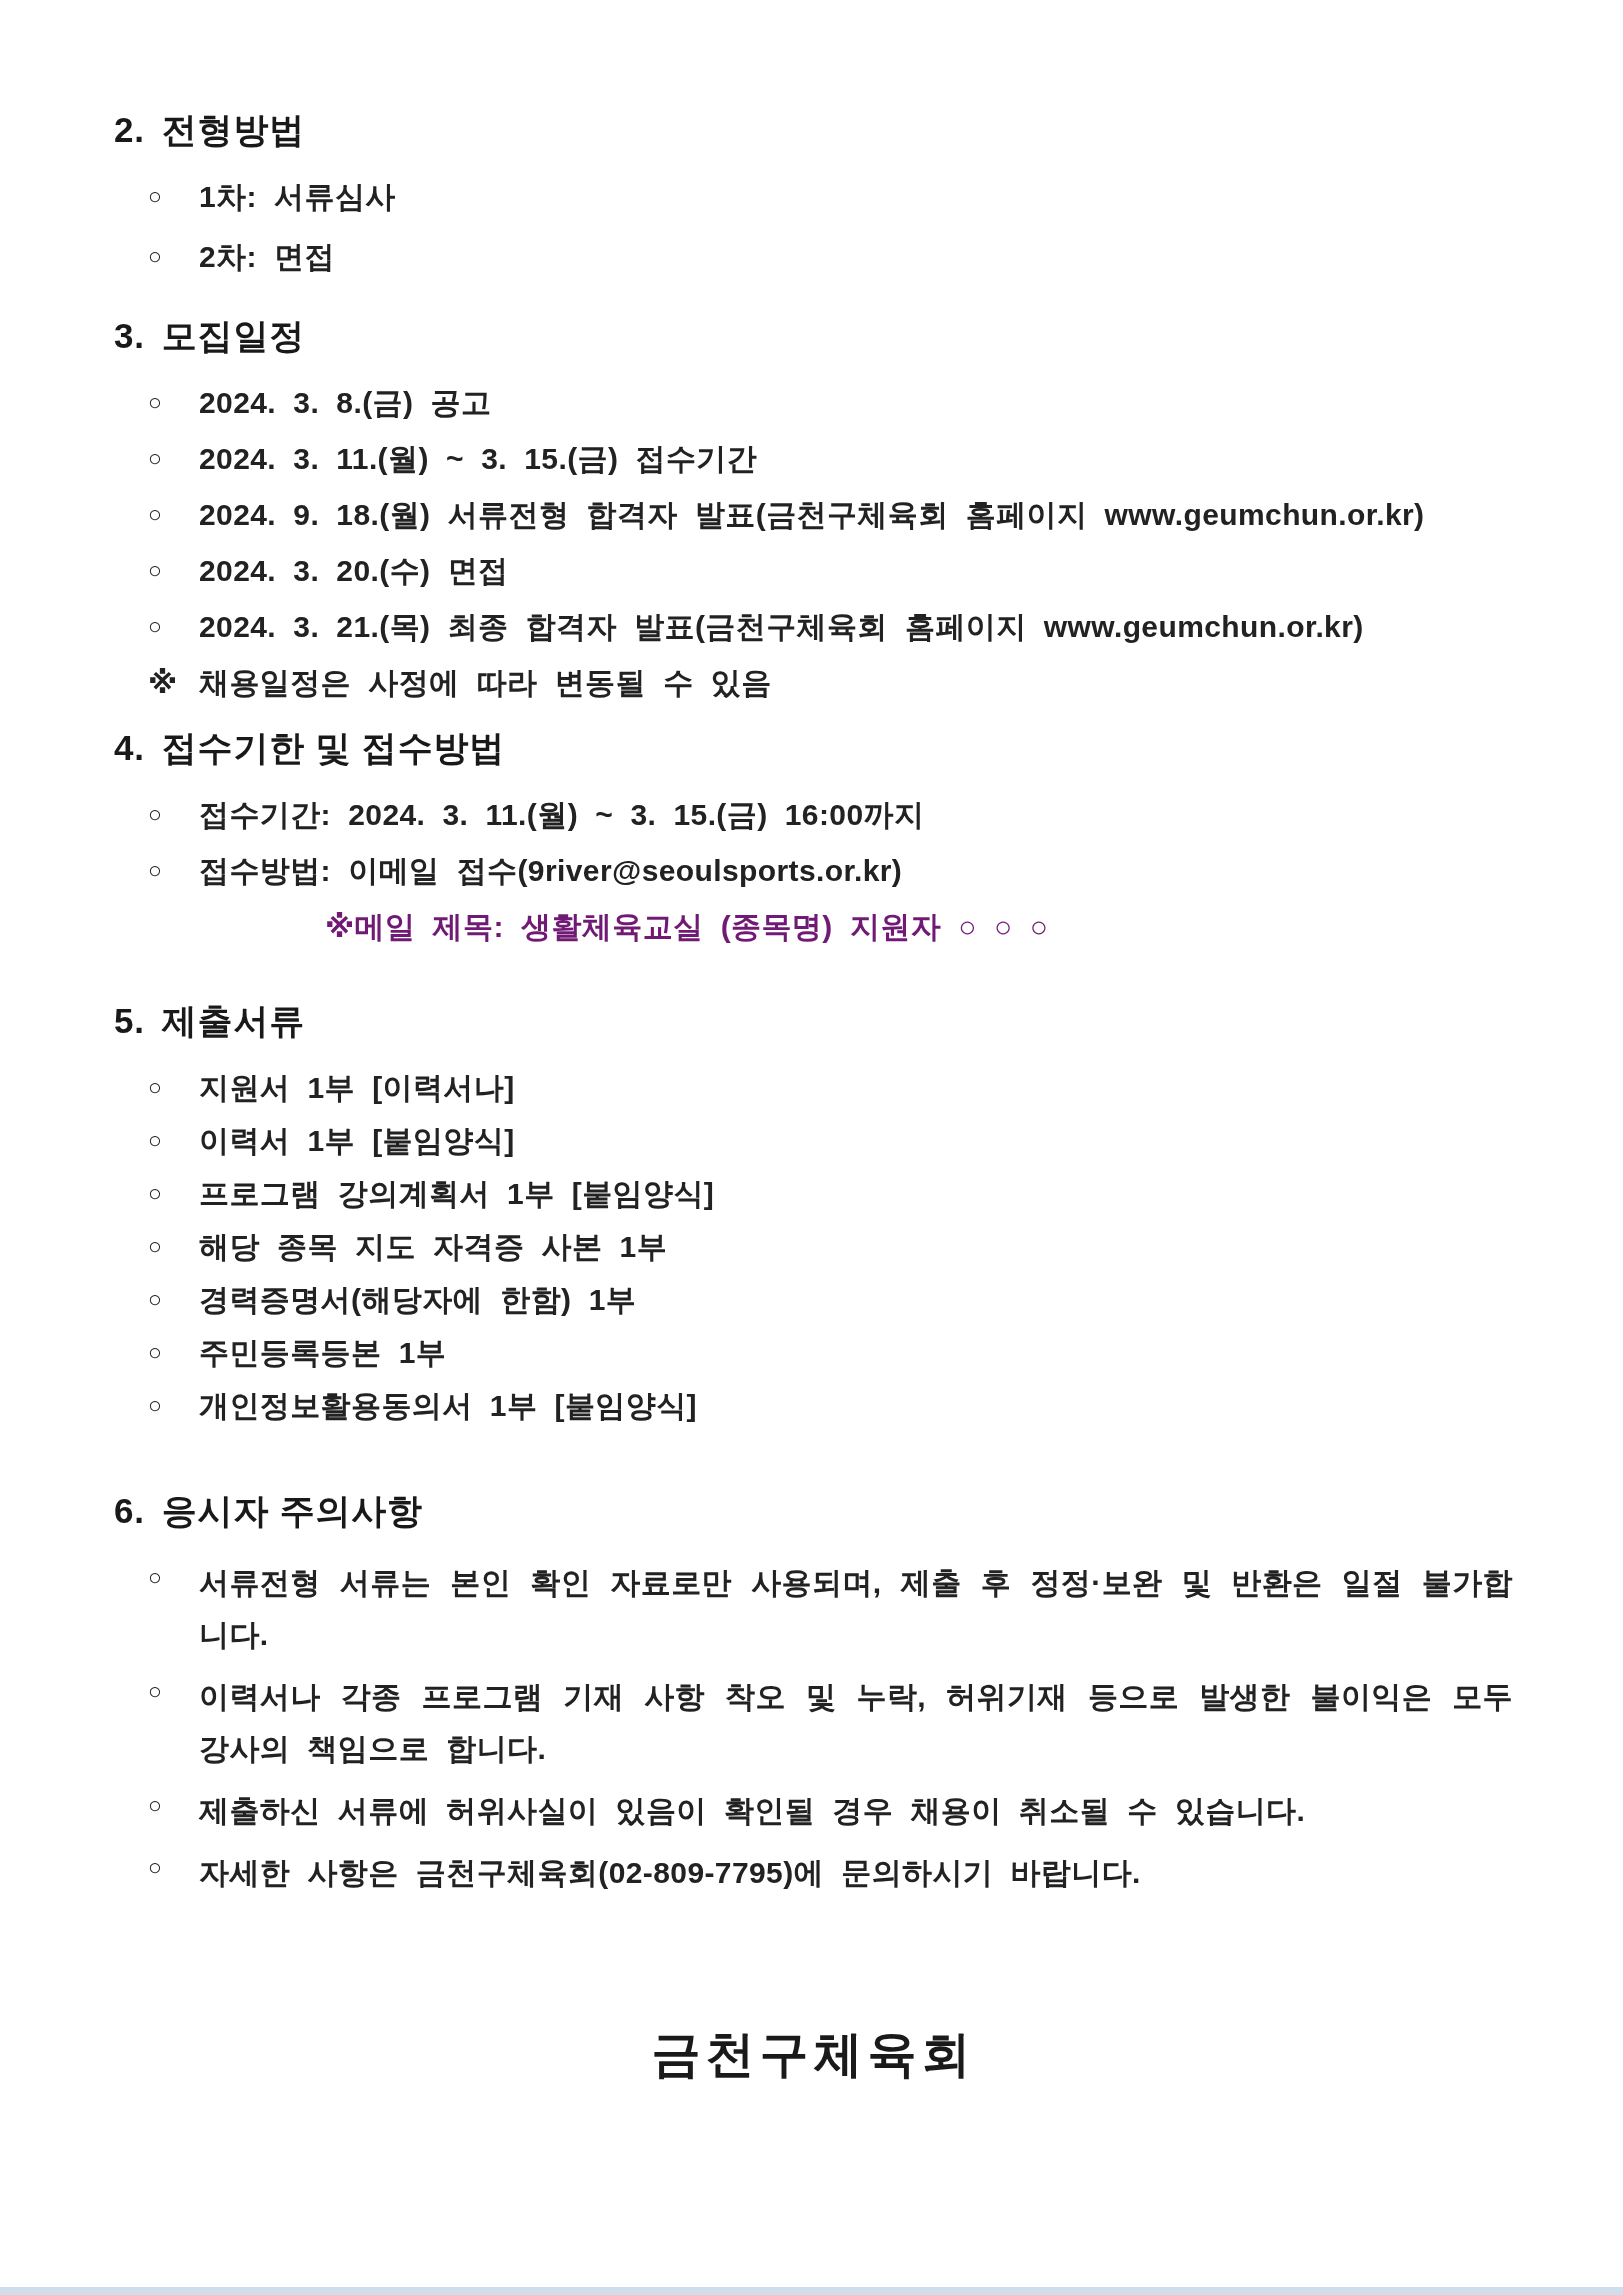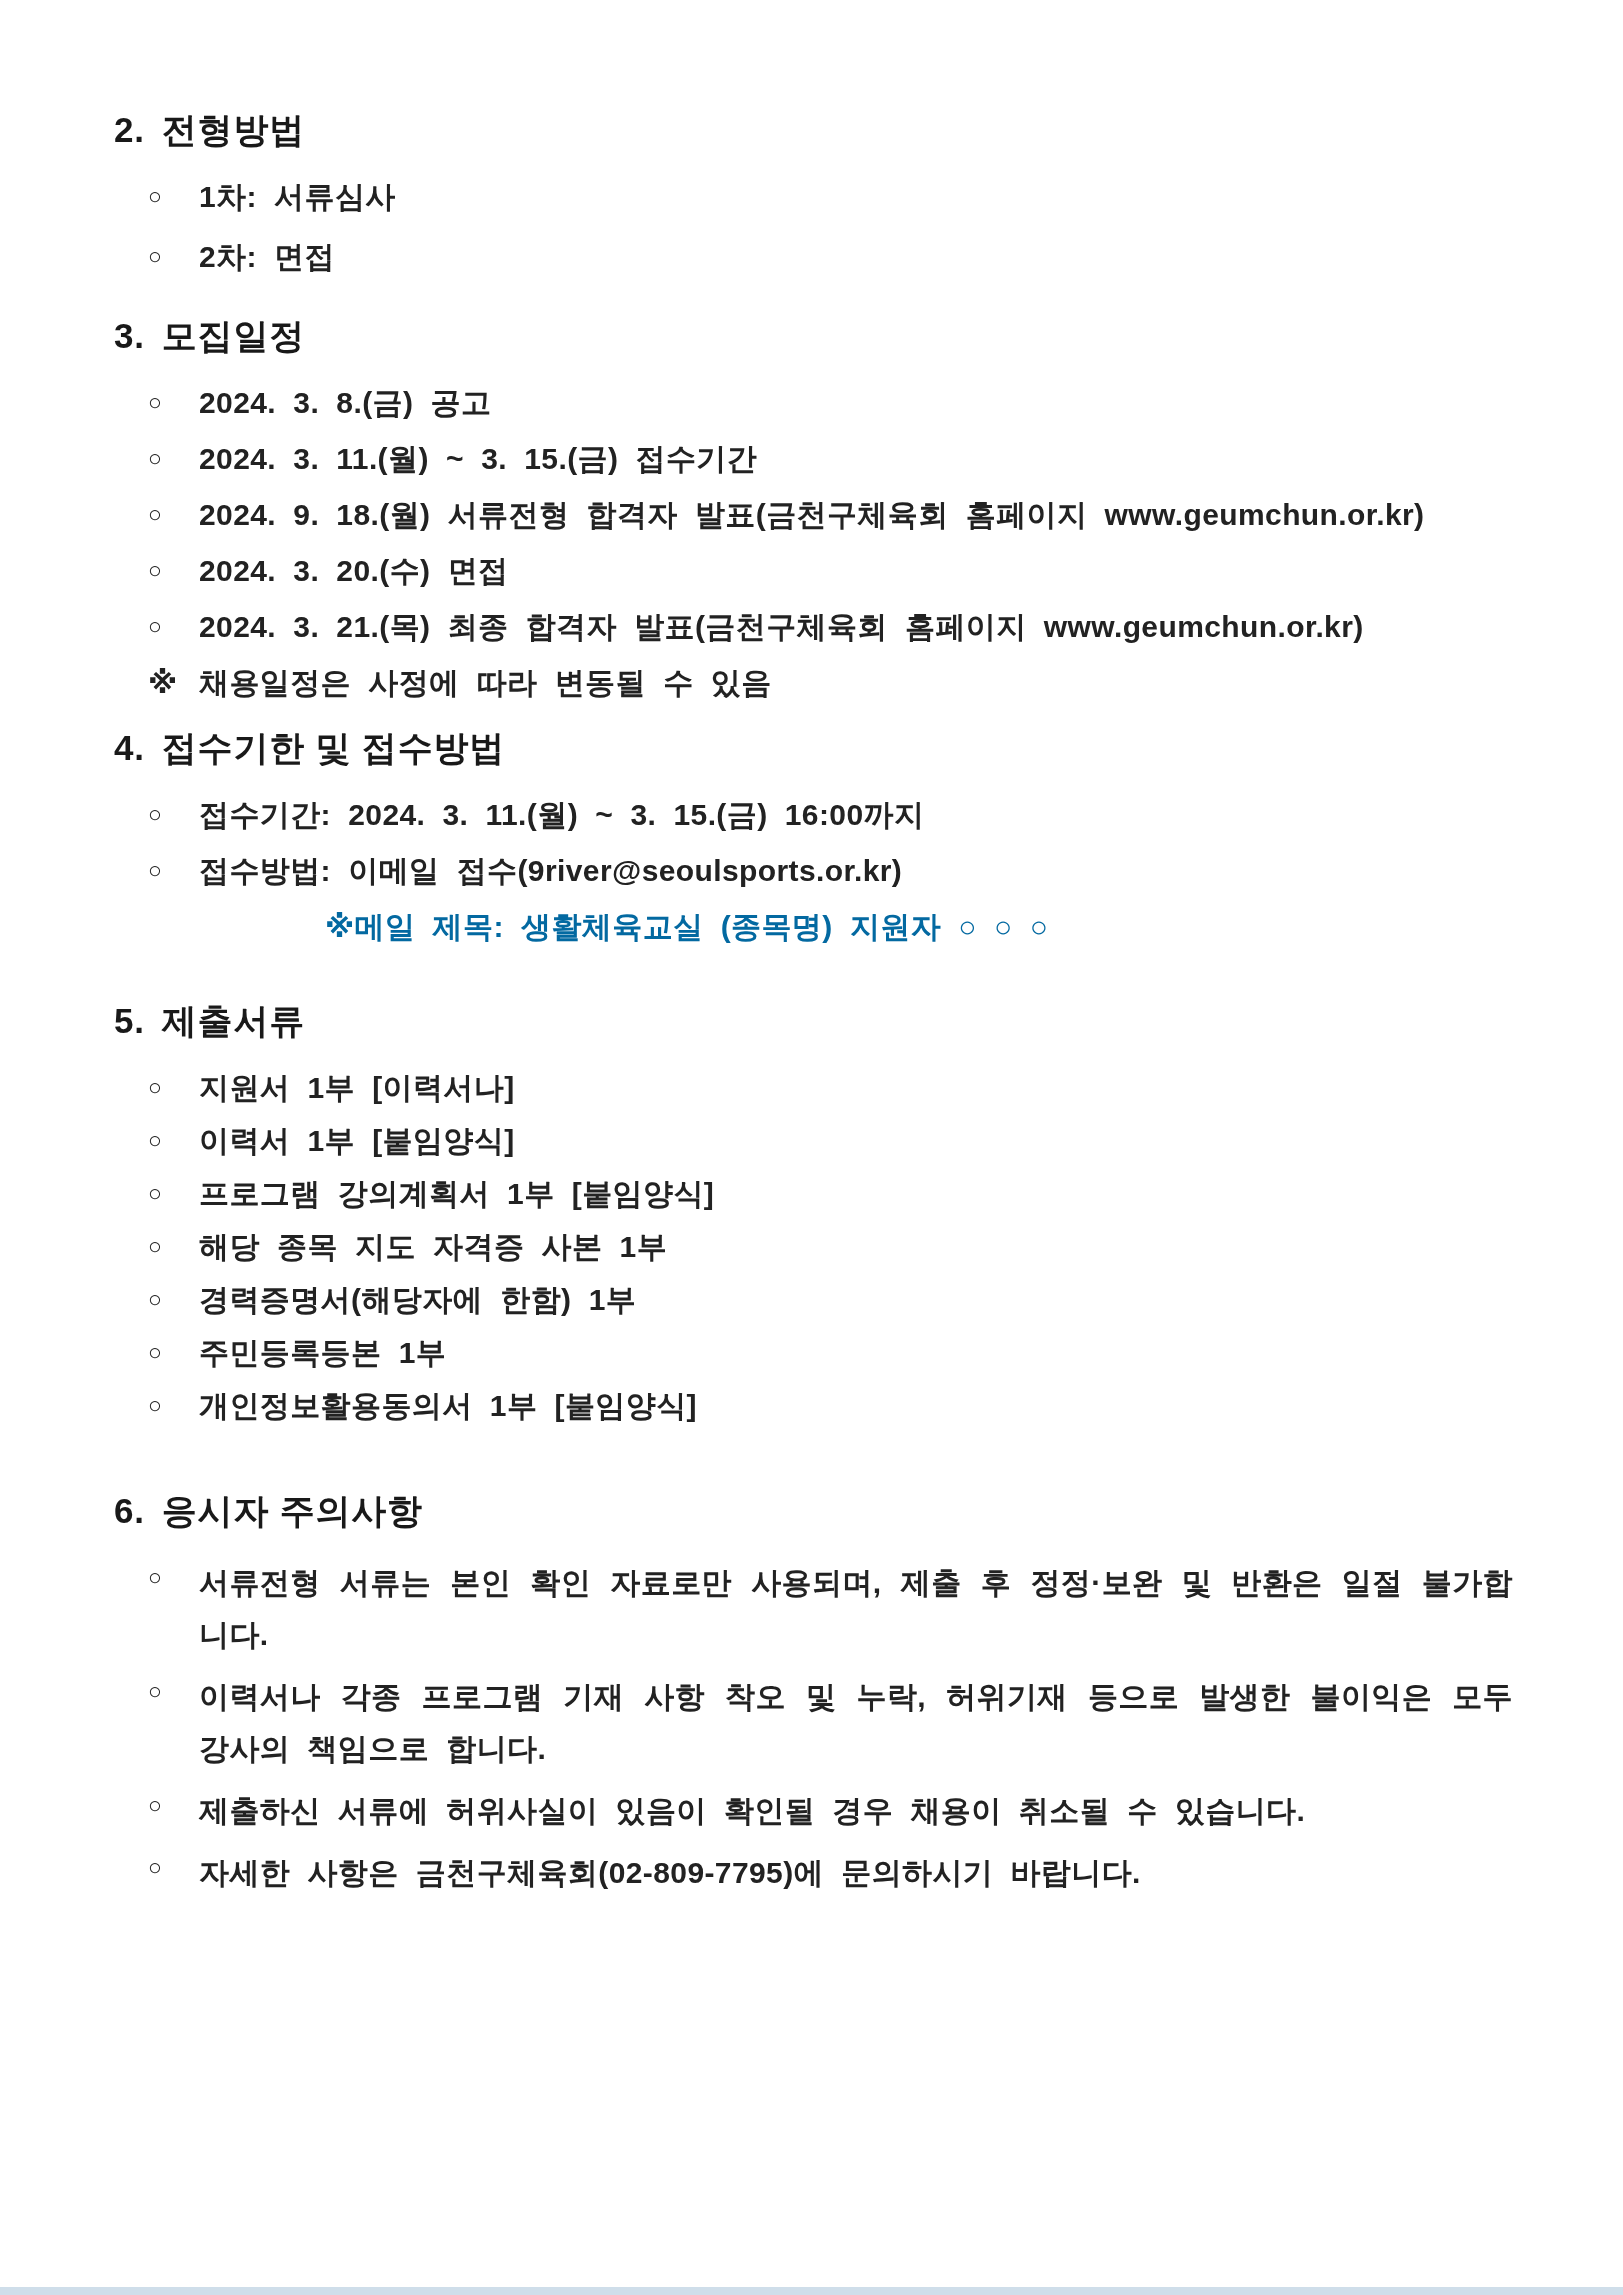--- a/index.html
+++ b/index.html
@@ -67,21 +67,21 @@
   .item-text { flex: 1 1 auto; margin-left: 12px; }
 
   .subnote {
     padding-left: 211px;
     font-size: 30px;
     font-weight: 600;
     line-height: 41px;
     letter-spacing: 0.4px;
     word-spacing: 8.5px;
     margin-bottom: 19px;
-    color: #0369a1;
+    color: #701a75;
   }
 
   .doc-footer {
     margin-top: 123px;
     text-align: center;
     font-size: 49px;
     font-weight: 800;
     letter-spacing: 5px;
     color: #1a1a1a;
   }
@@ -213,17 +213,18 @@
     <div class="item">
       <span class="marker">○</span>
       <span class="item-text">제출하신 서류에 허위사실이 있음이 확인될 경우 채용이 취소될 수 있습니다.</span>
     </div>
     <div class="item">
       <span class="marker">○</span>
       <span class="item-text">자세한 사항은 금천구체육회(02-809-7795)에 문의하시기 바랍니다.</span>
     </div>
   </div>
 
+  <div class="doc-footer">금천구체육회</div>
 
   <div class="scan-edge"></div>
 
 </div>
 
 
 </body></html>

